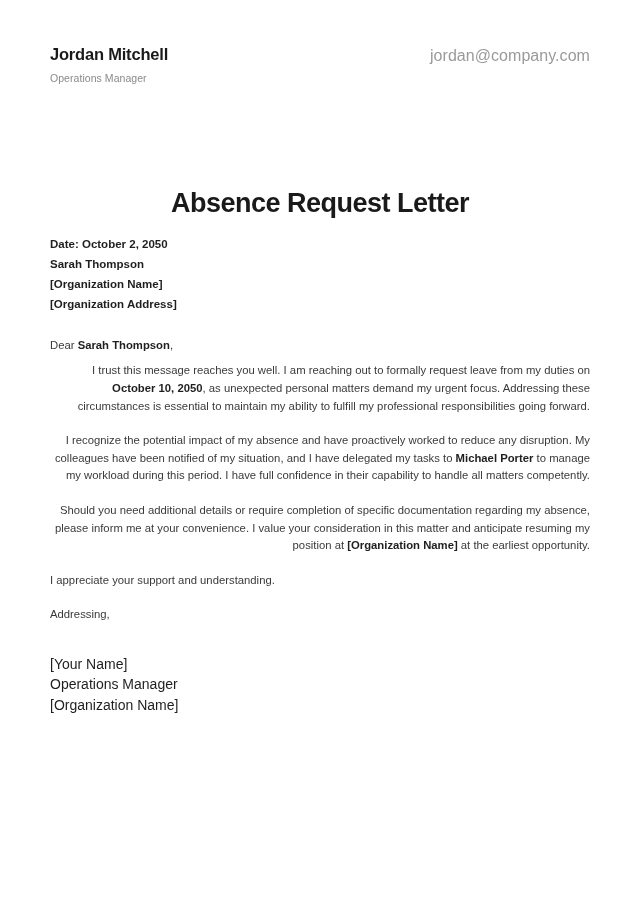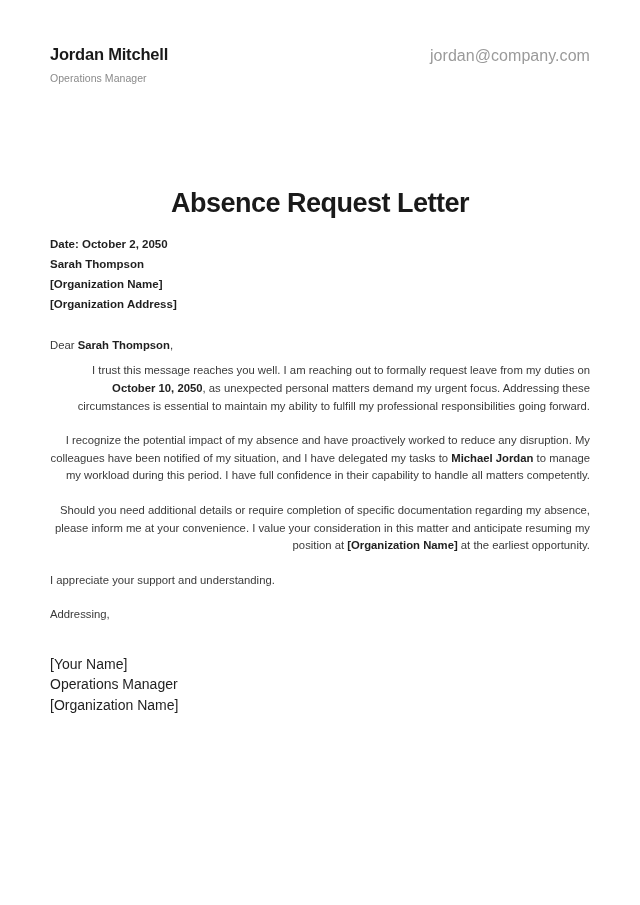--- a/index.html
+++ b/index.html
@@ -151,21 +151,21 @@
       <div class="r-line">[Organization Name]</div>
       <div class="r-line">[Organization Address]</div>
     </div>
 
     <div class="salutation">
       <span>Dear </span><span class="name">Sarah Thompson</span><span>,</span>
     </div>
 
     <p class="para"><span>I trust this message reaches you well. I am reaching out to formally request leave from my duties on </span><b>October 10, 2050</b><span>, as unexpected personal matters demand my urgent focus. Addressing these circumstances is essential to maintain my ability to fulfill my professional responsibilities going forward.</span></p>
 
-    <p class="para"><span>I recognize the potential impact of my absence and have proactively worked to reduce any disruption. My colleagues have been notified of my situation, and I have delegated my tasks to </span><b>Michael Jordan</b><span> to manage my workload during this period. I have full confidence in their capability to handle all matters competently.</span></p>
+    <p class="para"><span>I recognize the potential impact of my absence and have proactively worked to reduce any disruption. My colleagues have been notified of my situation, and I have delegated my tasks to </span><b>Michael Porter</b><span> to manage my workload during this period. I have full confidence in their capability to handle all matters competently.</span></p>
 
     <p class="para"><span>Should you need additional details or require completion of specific documentation regarding my absence, please inform me at your convenience. I value your consideration in this matter and anticipate resuming my position at </span><b>[Organization Name]</b><span> at the earliest opportunity.</span></p>
 
     <p class="closing-line">I appreciate your support and understanding.</p>
 
     <p class="signoff">Addressing,</p>
 
     <div class="signature-block">
       <div class="s-line">[Your Name]</div>
       <div class="s-line">Operations Manager</div>

